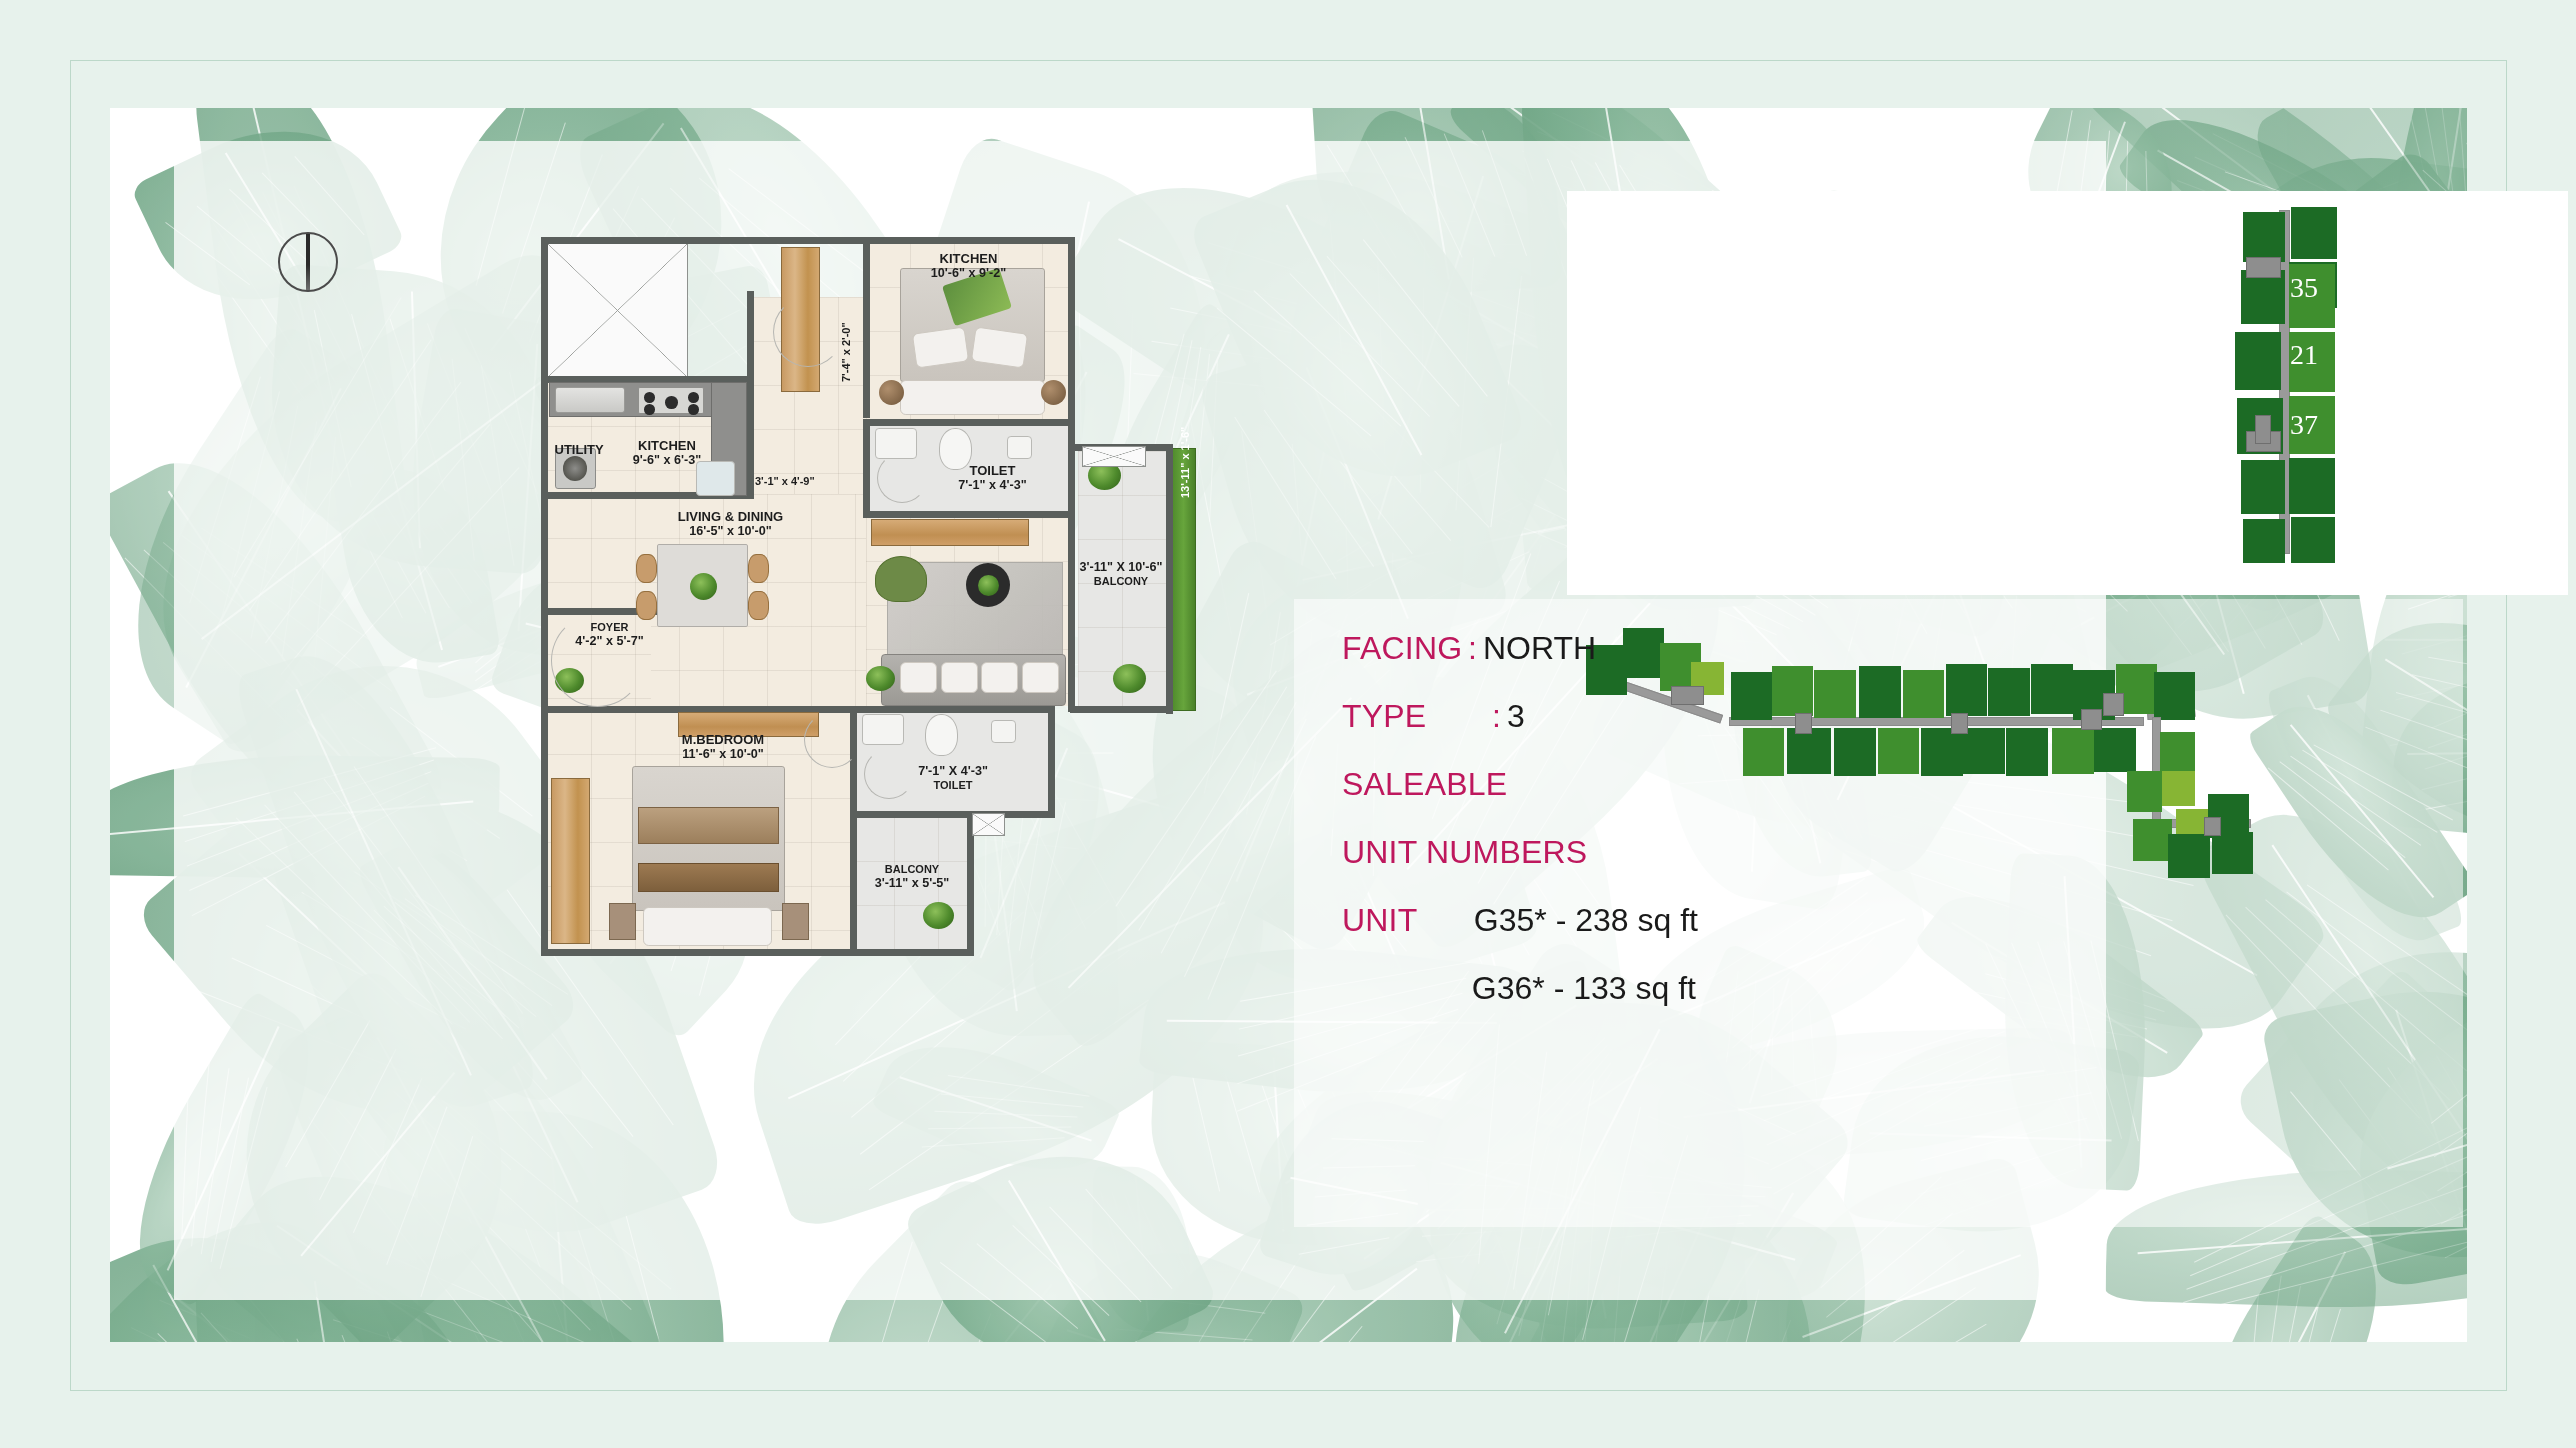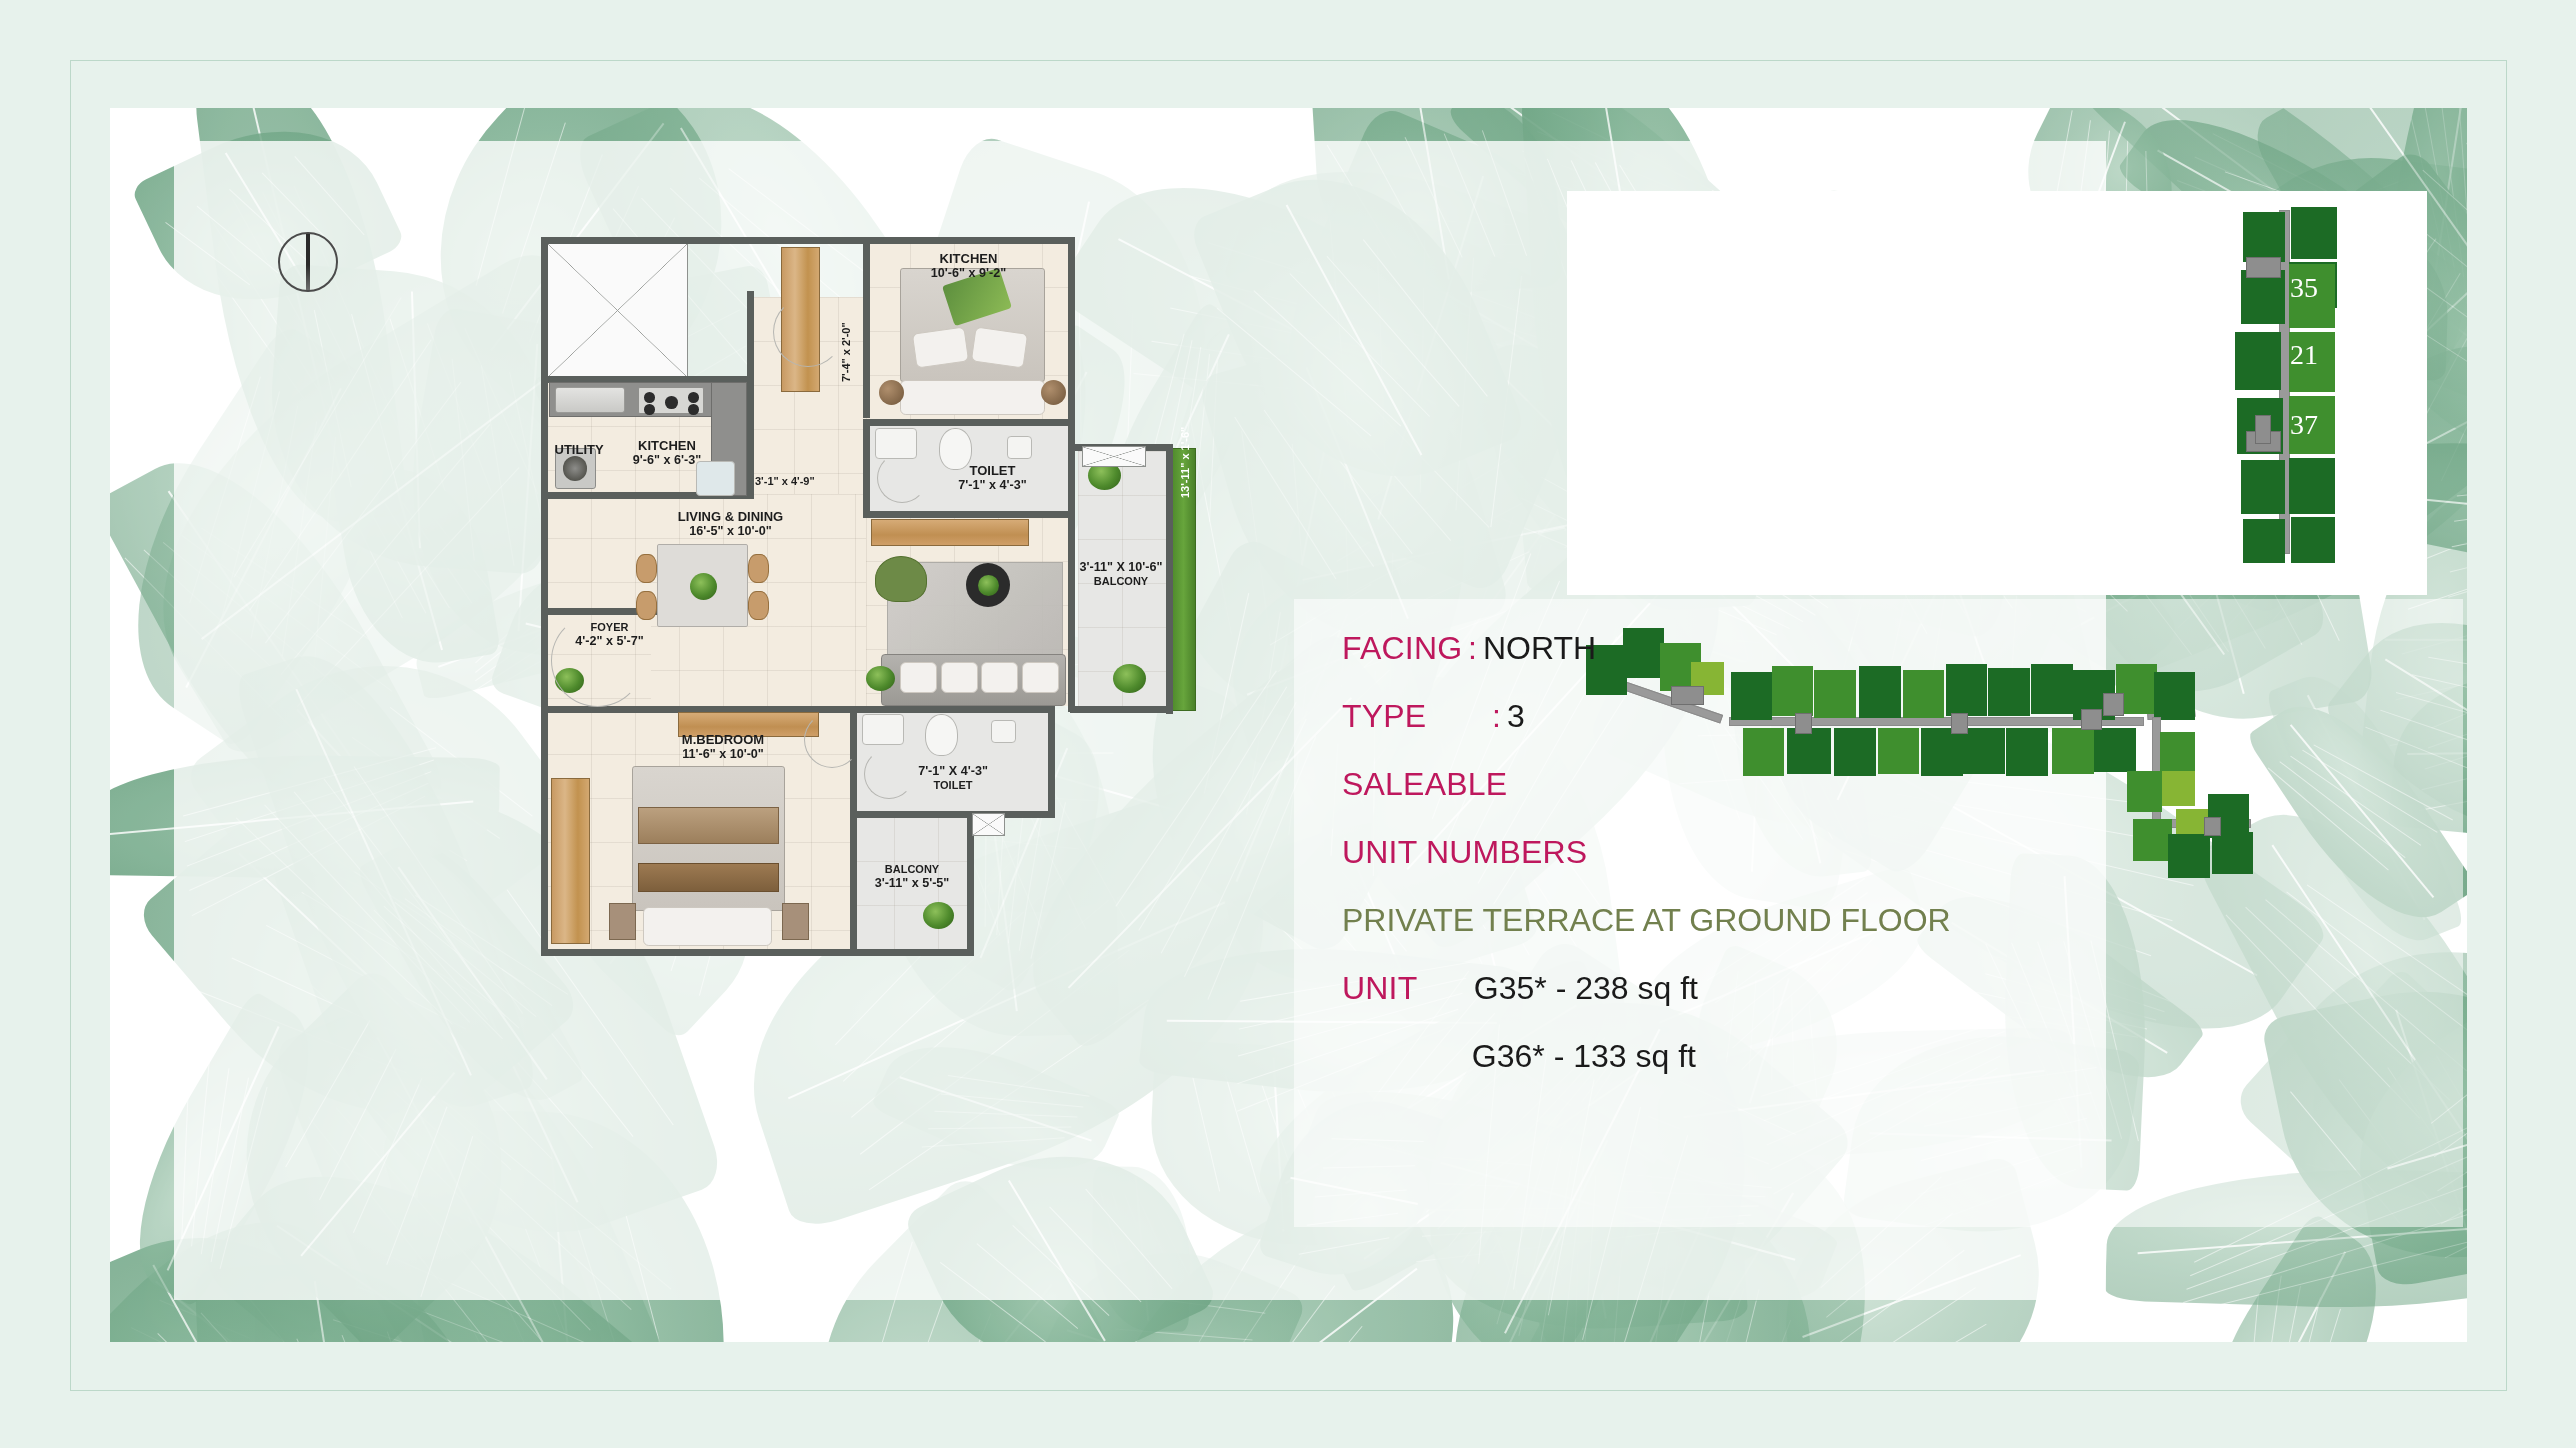--- a/index.html
+++ b/index.html
@@ -44,21 +44,21 @@
     background:rgba(255,255,255,.80);
   }
   
   #info-wash{
     position:absolute; left:1294px; top:599px; width:1169px; height:628px;
     background:rgba(255,255,255,.55);
   }
 
   
   #site-card{
-    position:absolute; left:1567px; top:191px; width:860px; height:404px;
+    position:absolute; left:1567px; top:191px; width:1001px; height:404px;
     background:#ffffff;
   }
   .blk{ position:absolute; }
   .spine{ position:absolute; background:#9a9a9a; border:1px solid #8a8a8a; }
   .corebox{ position:absolute; background:#8e8e8e; border:1px solid #6f6f6f; }
   .unitnum{
     position:absolute; color:#ffffff; font-size:28px; font-weight:400;
     font-family:"Liberation Serif", serif; line-height:1;
   }
 
@@ -1310,23 +1310,20 @@
   <div class="irow">
     <span class="ikey">SALEABLE</span>
   </div>
 
 
   <div class="irow">
     <span class="ikey">UNIT NUMBERS</span>
   </div>
 
 
-  <div class="irow">
-    <span class="full">PRIVATE TERRACE AT GROUND FLOOR</span>
-  </div>
 
   <div class="irow">
     <span class="ikey k-w1">UNIT</span>
     <span class="ival">G35* - 238 sq ft</span>
   </div>
 
   <div class="irow">
     <span class="ival indent">G36* - 133 sq ft</span>
   </div>
 

